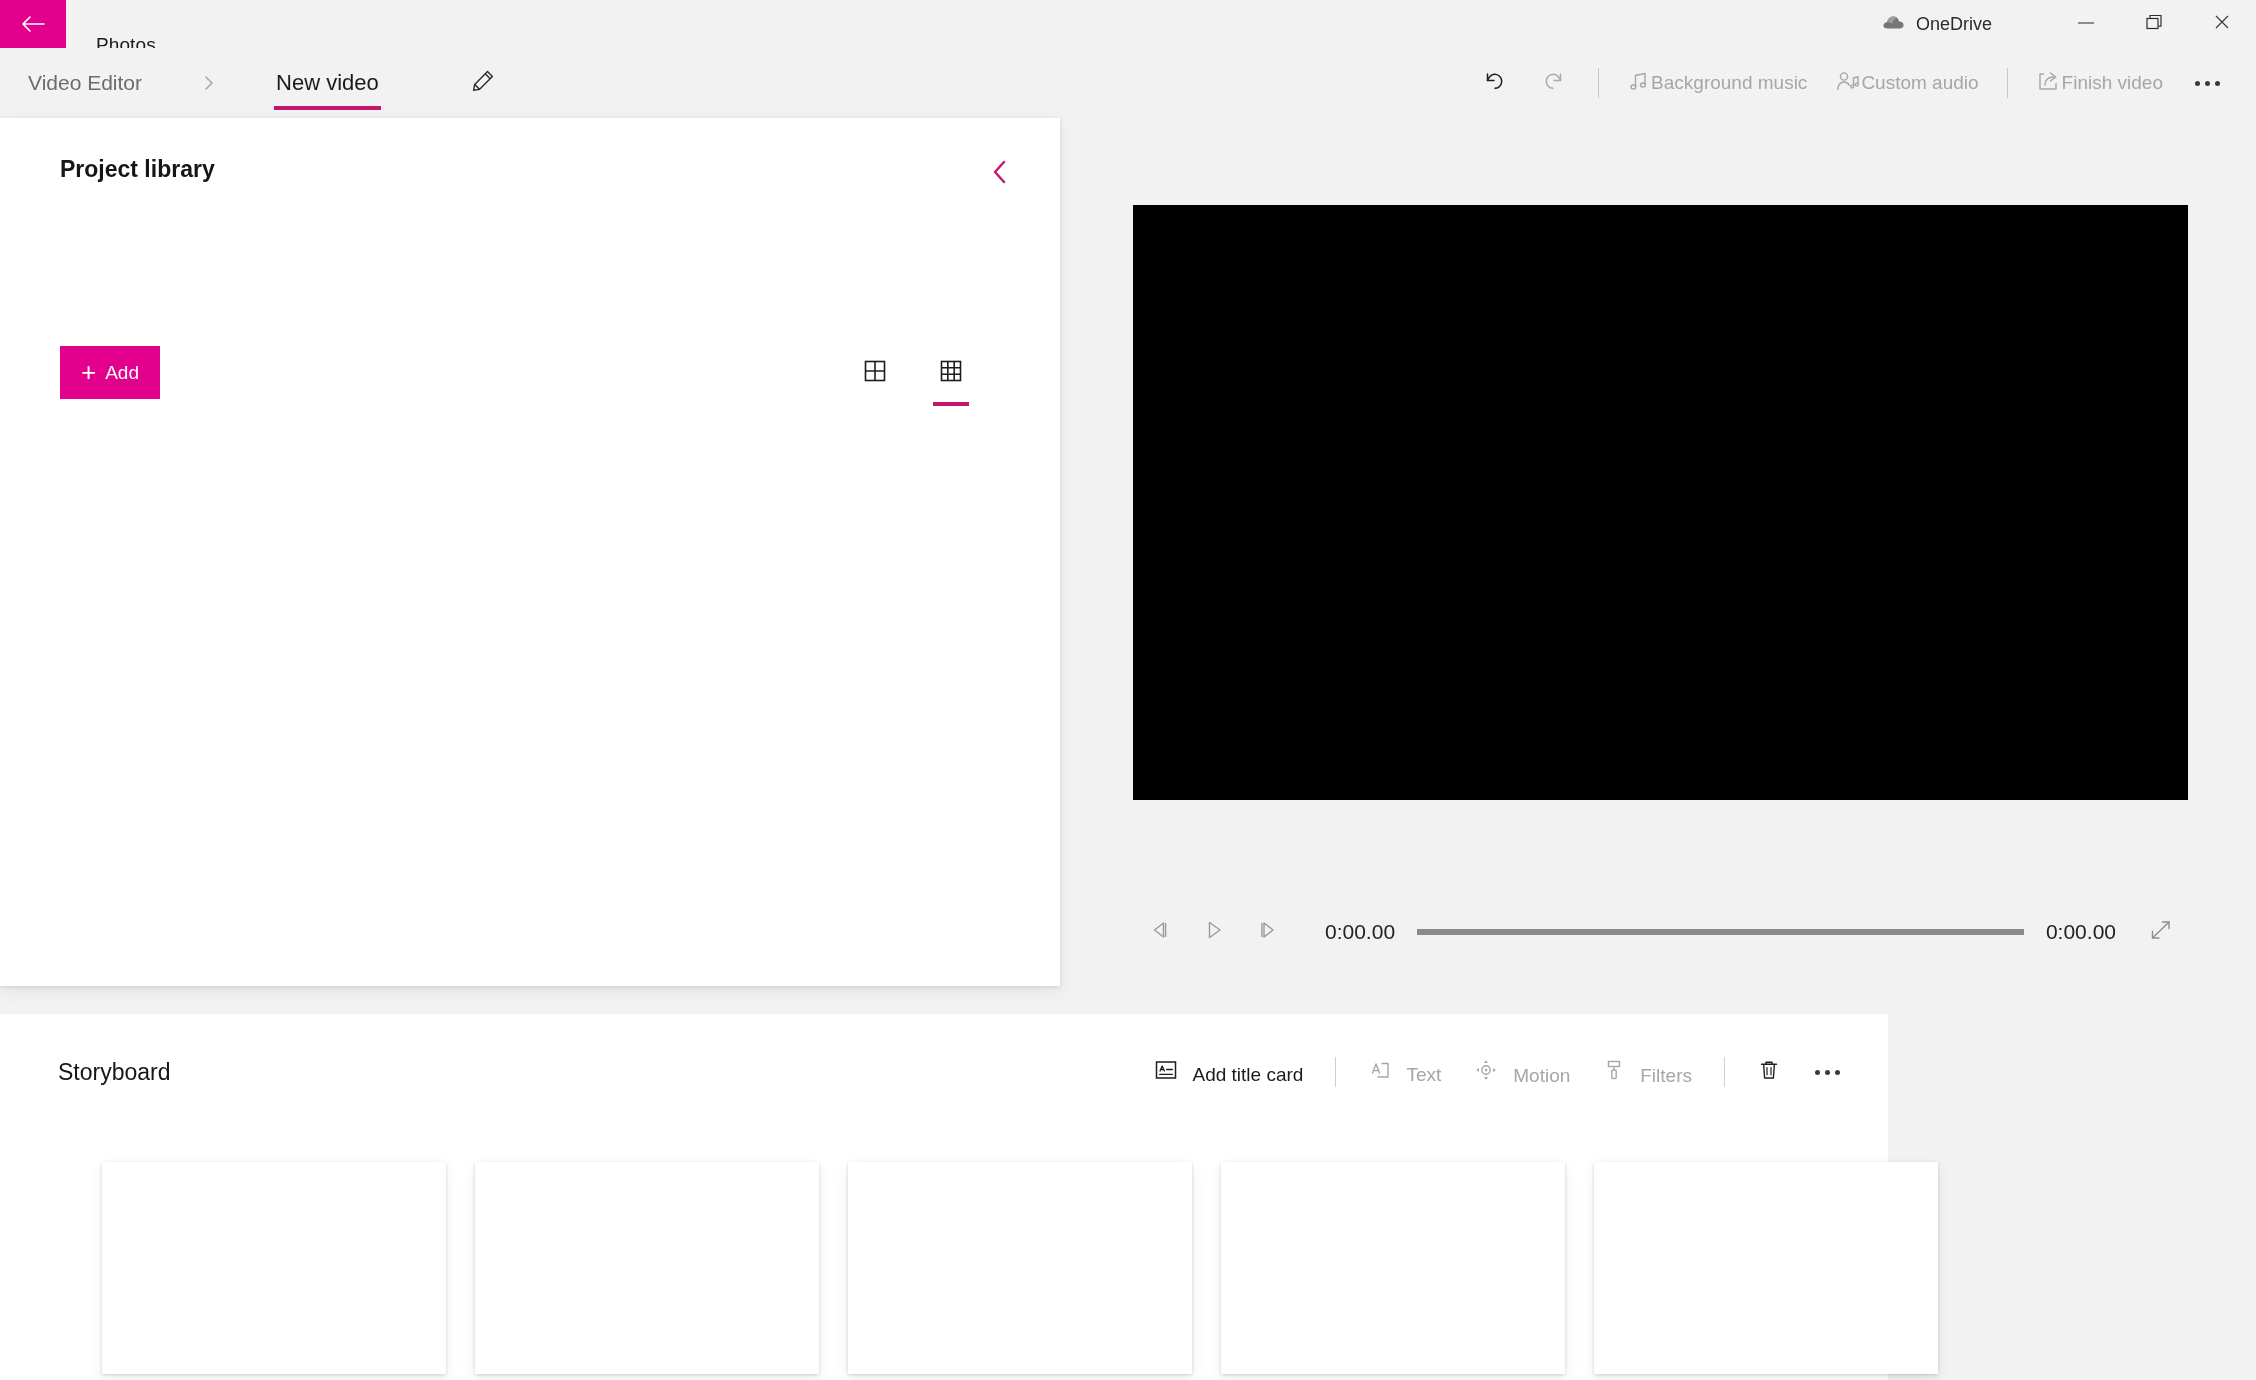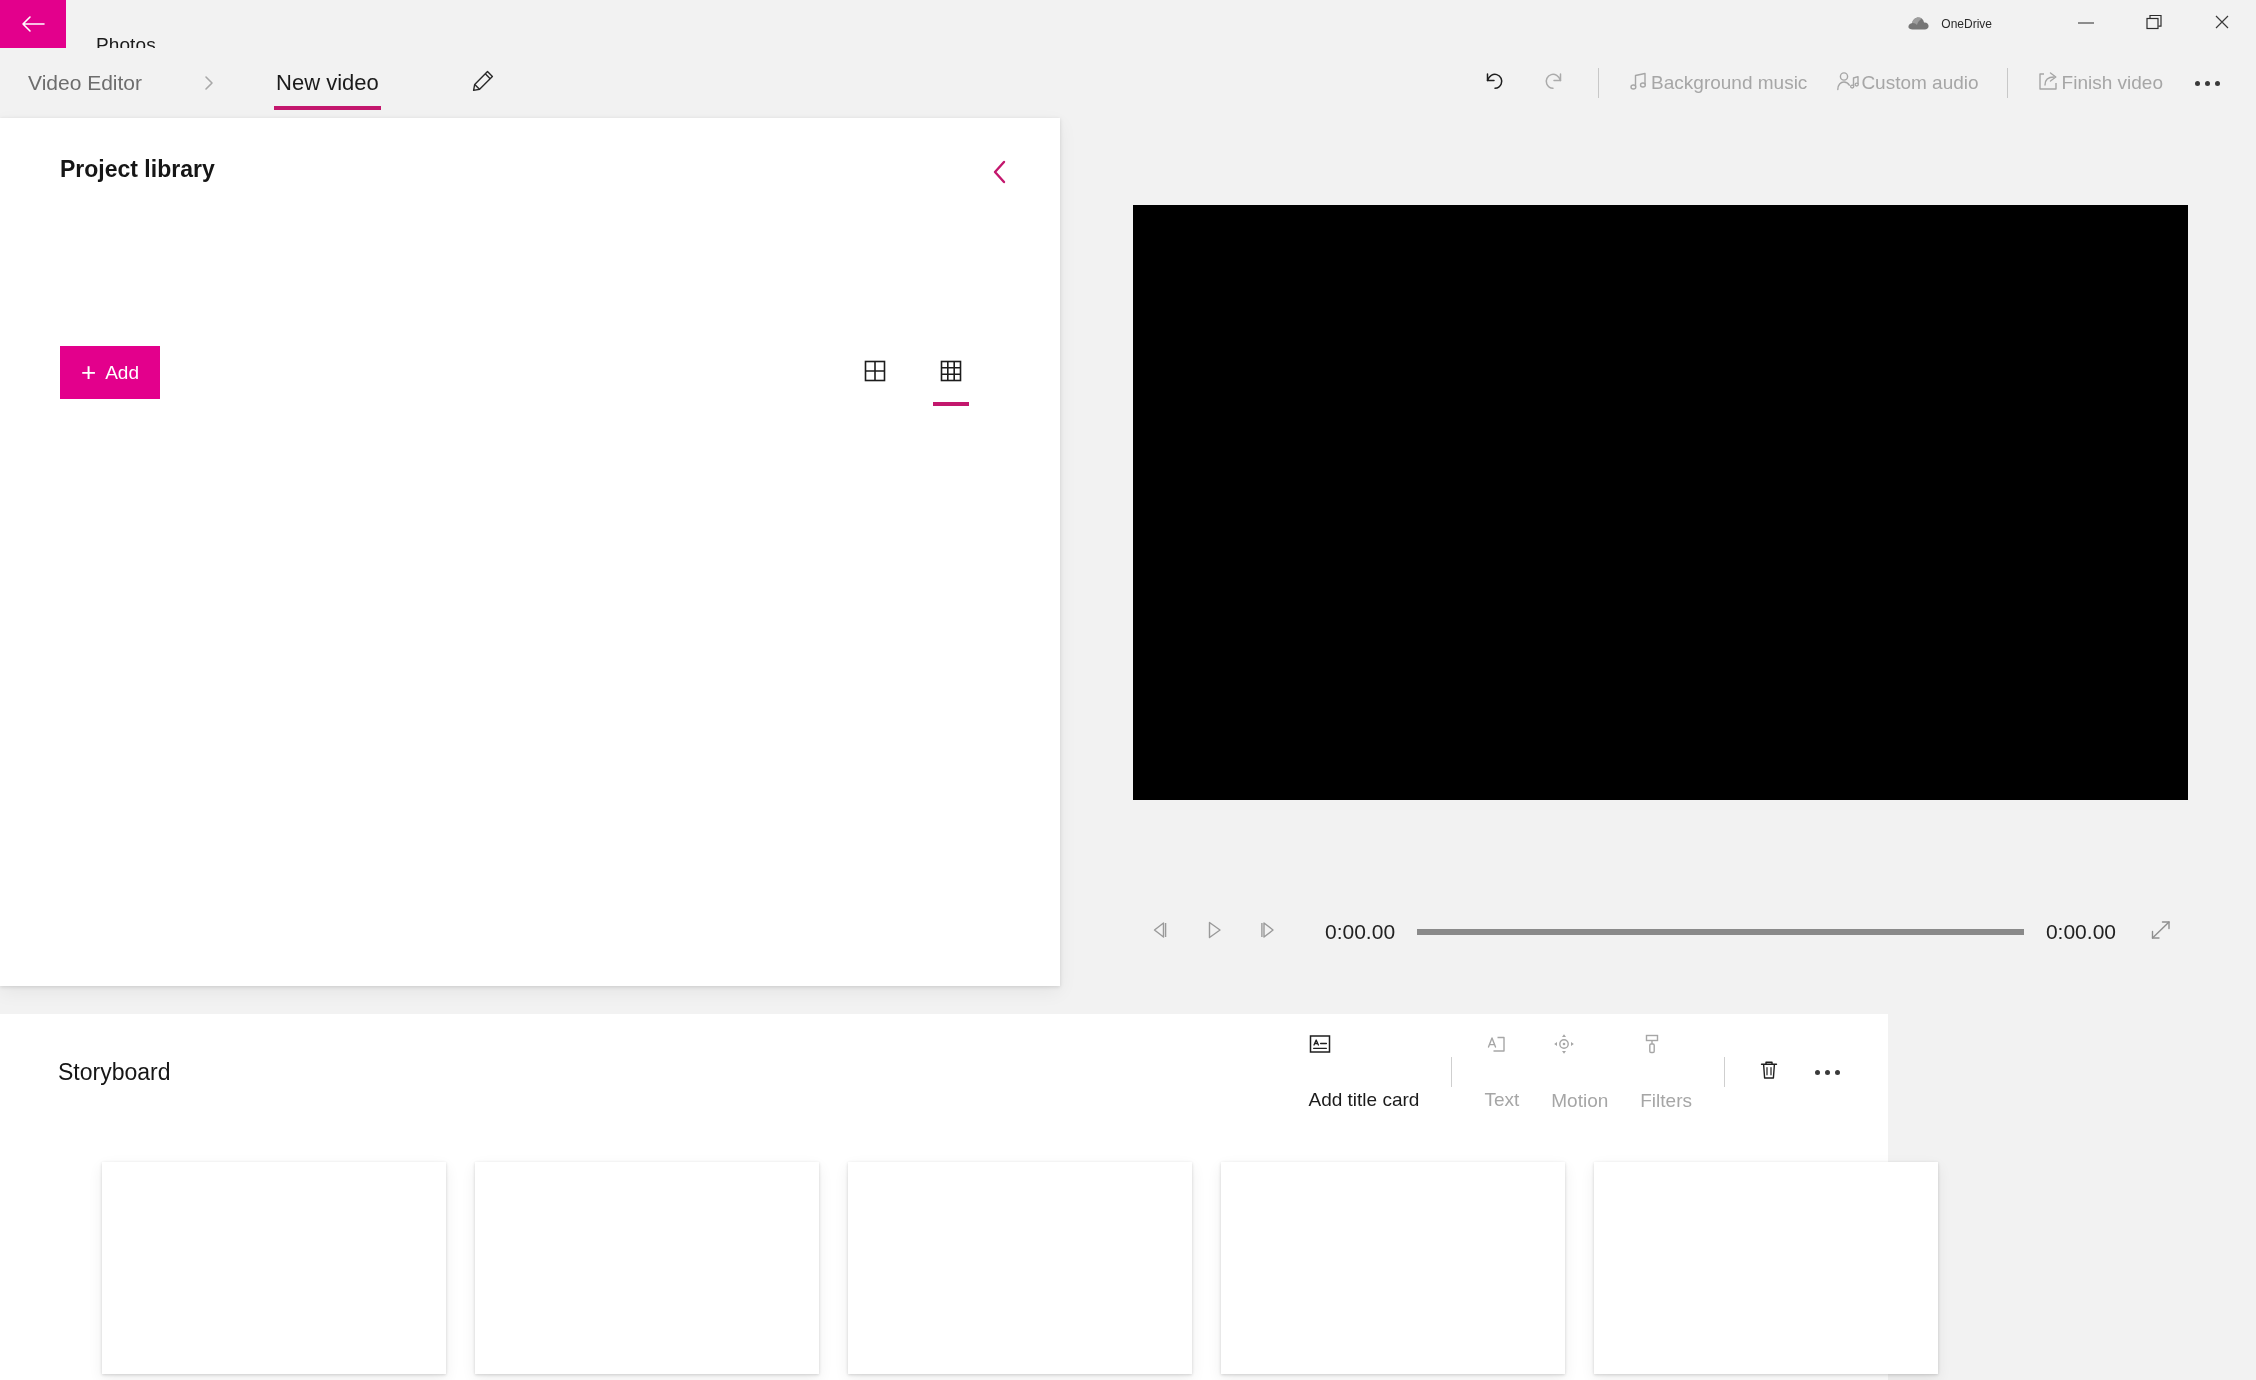--- a/index.html
+++ b/index.html
@@ -43,21 +43,21 @@
     font-size: 19px;
     color: #1b1b1b;
     letter-spacing: .1px;
     margin-top: 41px;
   }
   .titlebar-spacer { flex: 1 1 auto; }
   .onedrive {
     display: flex;
     align-items: center;
     gap: 11px;
-    font-size: 12px;
+    font-size: 18px;
     color: #2b2b2b;
     padding-right: 60px;
   }
   .win-buttons {
     display: flex;
     align-items: stretch;
   }
   .win-btn {
     width: 68px;
     display: flex;
@@ -297,28 +297,27 @@
   }
   .sb-toolbar {
     position: absolute;
     right: 30px; top: 22px;
     height: 72px;
     display: flex;
     align-items: center;
   }
   .sb-item {
     display: flex;
-    align-items: flex-start;
-    gap: 29px;
+    align-items: flex-end;
+    gap: 14px;
     padding: 9px 16px;
     font-size: 19px;
     color: #1b1b1b;
     cursor: pointer;
     white-space: nowrap;
-    flex-direction: column;
   }
   .sb-item.disabled { color: #a6a6a6; cursor: default; }
   .sb-sep {
     width: 1px;
     height: 30px;
     background: #cfcfcf;
     margin: 0 16px;
   }
   .sb-cards {
     position: absolute;

